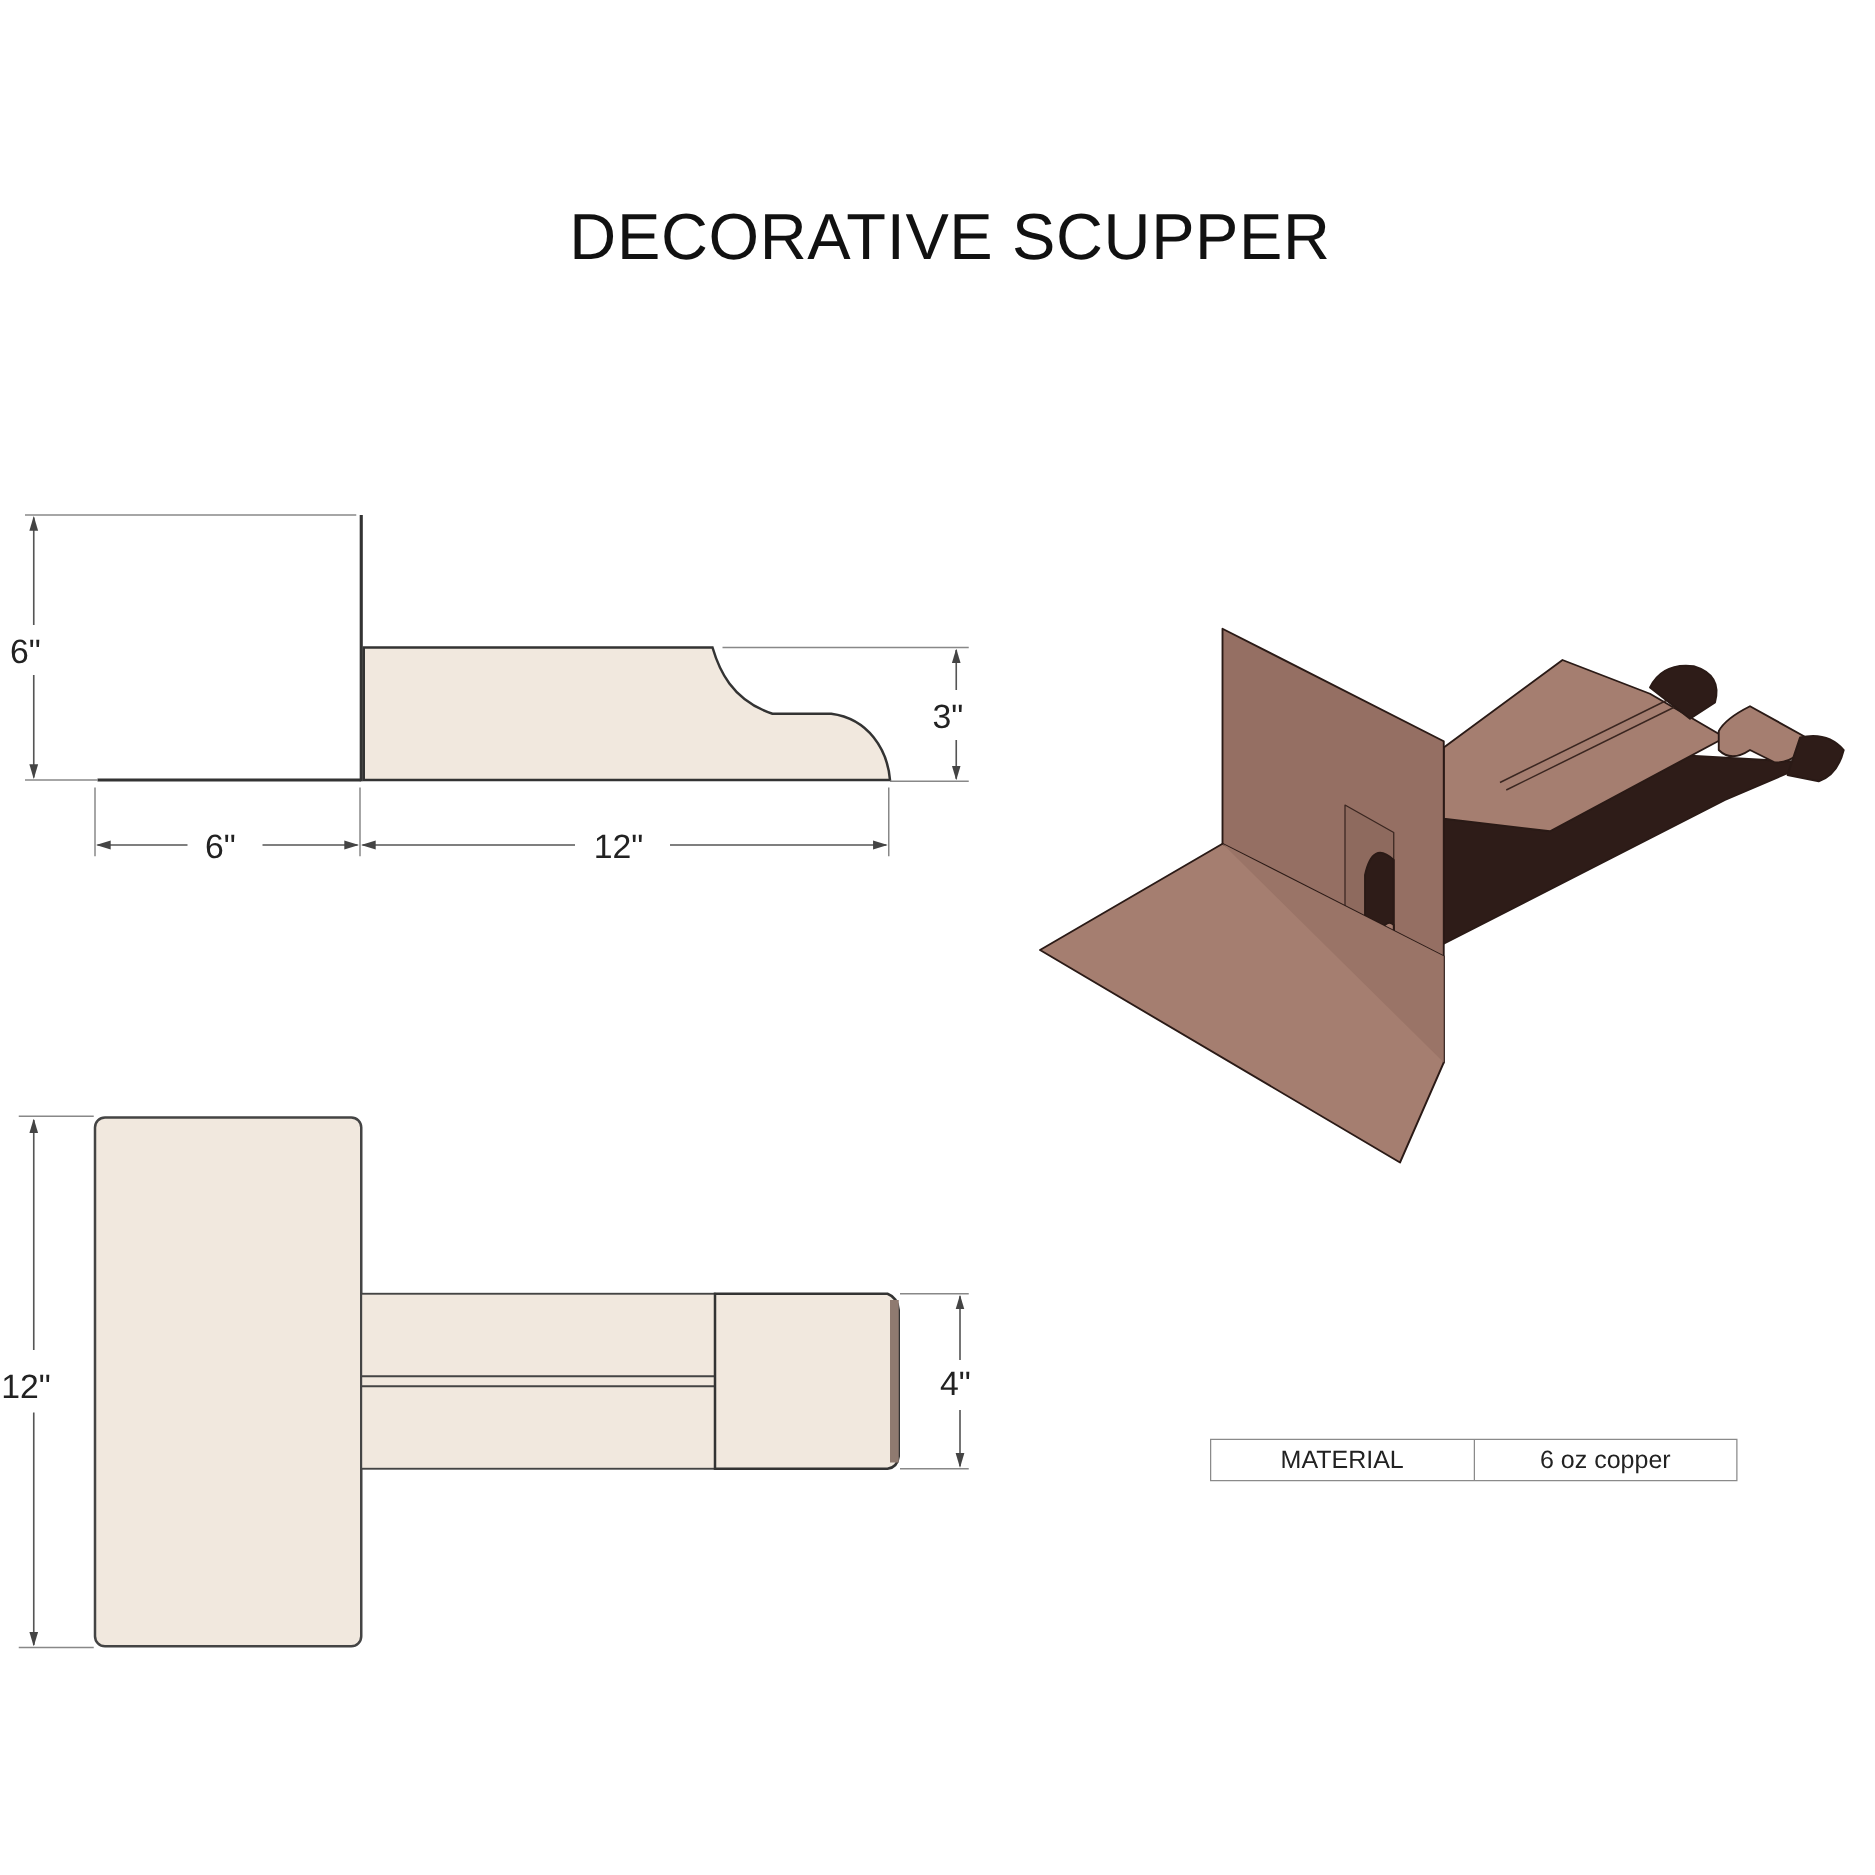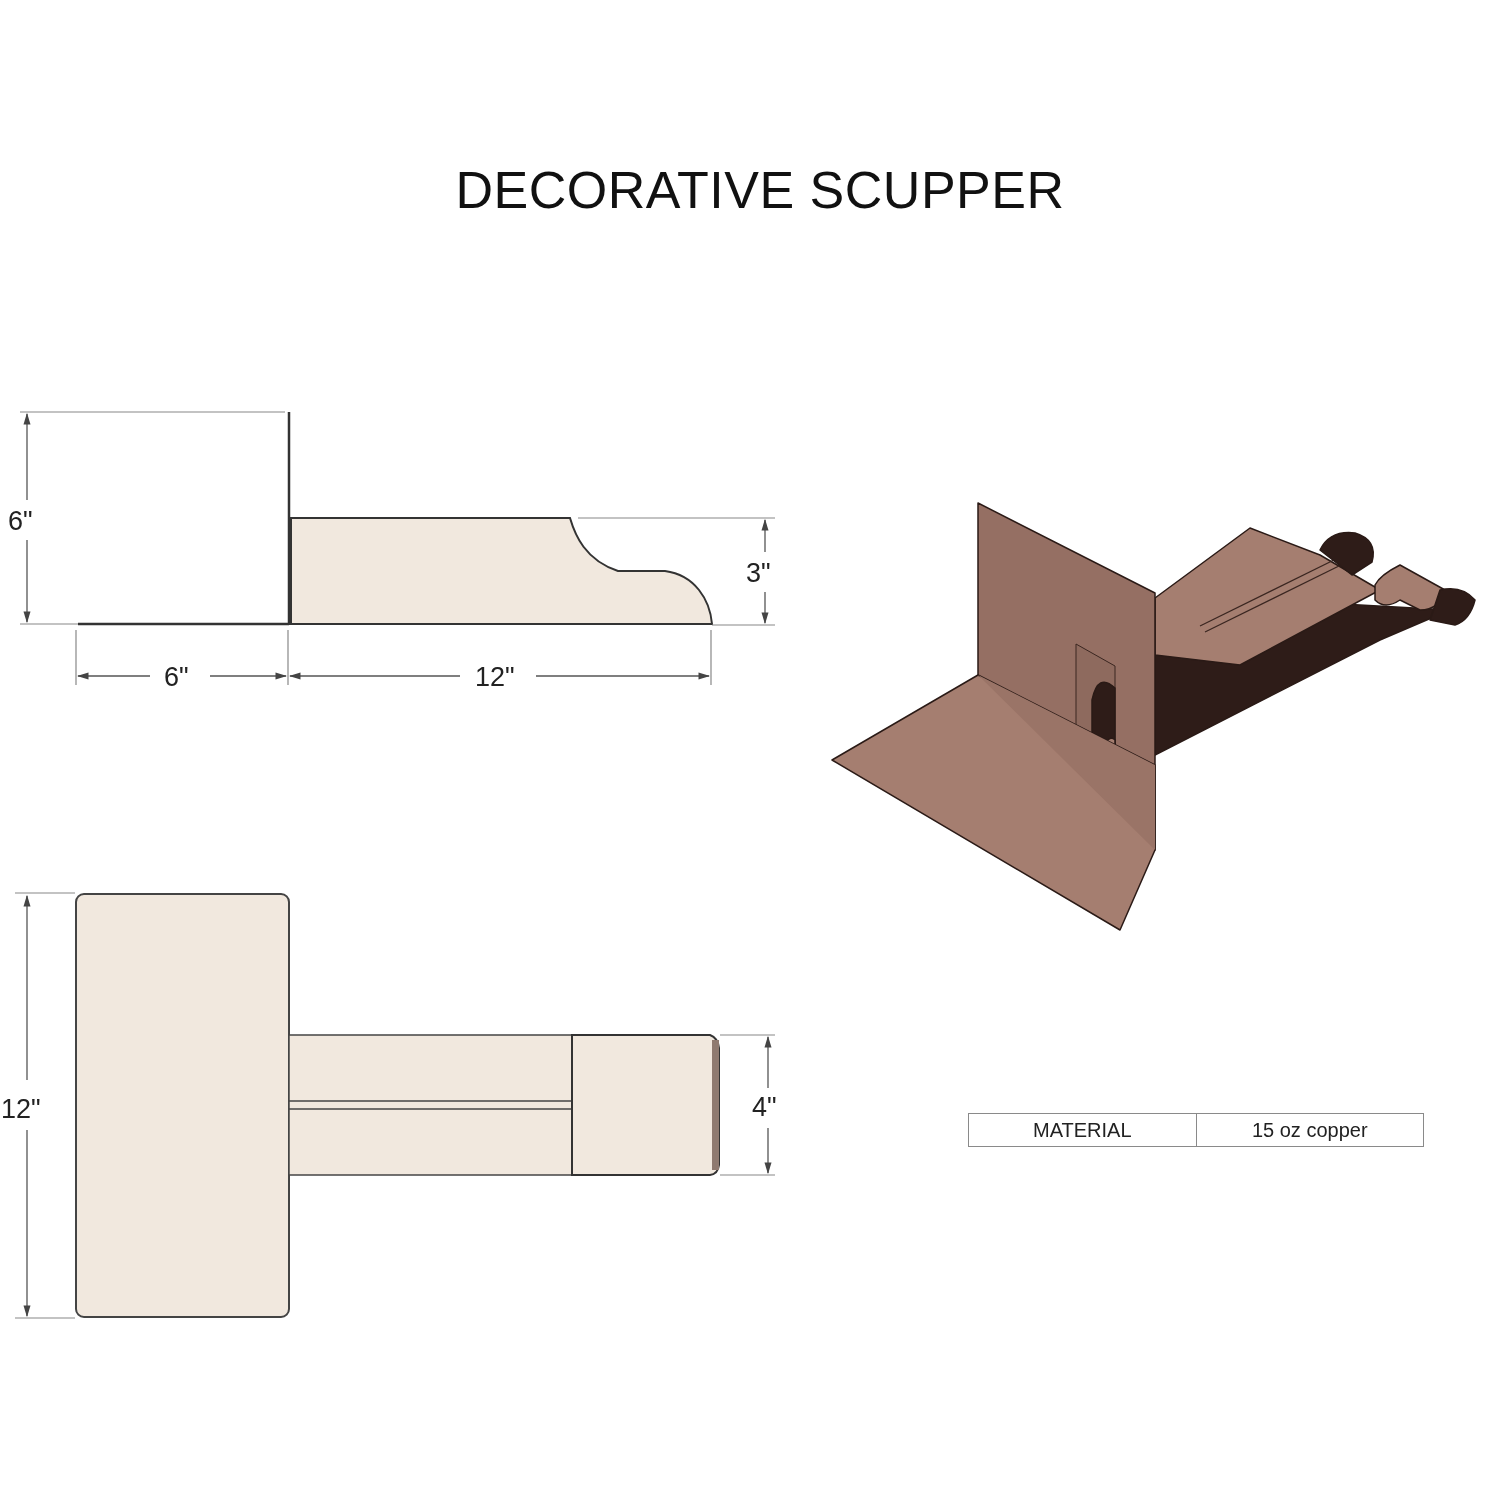--- a/index.html
+++ b/index.html
@@ -1,20 +1,20 @@
 <!DOCTYPE html>
 <html><head>
   <meta charset="utf-8">
   <style>
     html, body { margin:0; padding:0; background:#ffffff; }
     body { width:1500px; height:1500px; position:relative; overflow:hidden; font-family:"Liberation Sans", sans-serif; color:#111; }
     .title { position:absolute; left:0; top:160px; width:1520px; text-align:center; font-size:52px; letter-spacing:0.5px; color:#111; }
     svg.drawing { position:absolute; left:0; top:0; }
     .dim-label { font-family:"Liberation Sans", sans-serif; font-size:27px; fill:#222; }
-    .table { position:absolute; left:968px; top:1113px; width:456px; height:34px; border:1.5px solid #8a8a8a; display:flex; box-sizing:border-box; }
+    .table { position:absolute; left:968px; top:1151px; width:422px; height:34px; border:1.5px solid #8a8a8a; display:flex; box-sizing:border-box; }
     .table .cell { flex:1; display:flex; align-items:center; justify-content:center; font-size:20px; color:#222; }
     .table .cell + .cell { border-left:1.5px solid #8a8a8a; }
   </style>
 </head>
 <body>
 
 <div class="title">DECORATIVE SCUPPER</div>
 
 <svg class="drawing" width="1500" height="1500" viewBox="0 0 1500 1500">
   <defs>
@@ -96,14 +96,14 @@
     <path d="M1092,778 L1092,700 Q1098,672 1115,688 L1115,790 Z" fill="#2e1c18"></path>
     <path d="M1092,778 Q1105,730 1115,740 L1115,790 Z" fill="#a57e70"></path>
 
     <polygon points="832,760 978,675 1155,765 1155,850 1120,930" fill="#a57e70"></polygon>
     <polygon points="978,675 1155,765 1155,850" fill="#9a7467" stroke="none"></polygon>
   </g>
 </svg>
 
 <div class="table">
   <div class="cell">MATERIAL</div>
-  <div class="cell">15 oz copper</div>
+  <div class="cell">6 oz copper</div>
 </div>
 
 </body></html>

